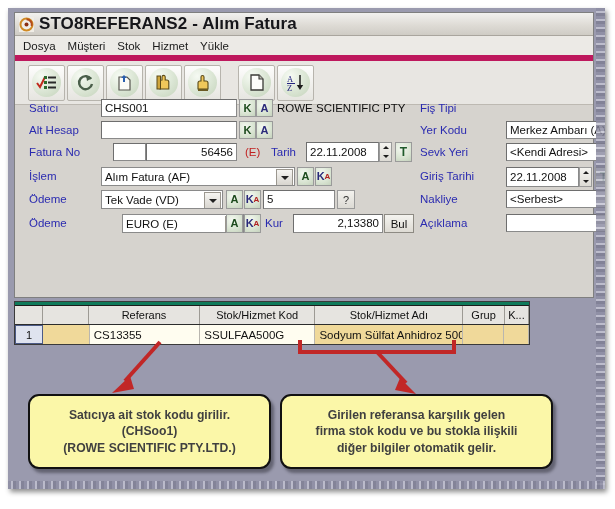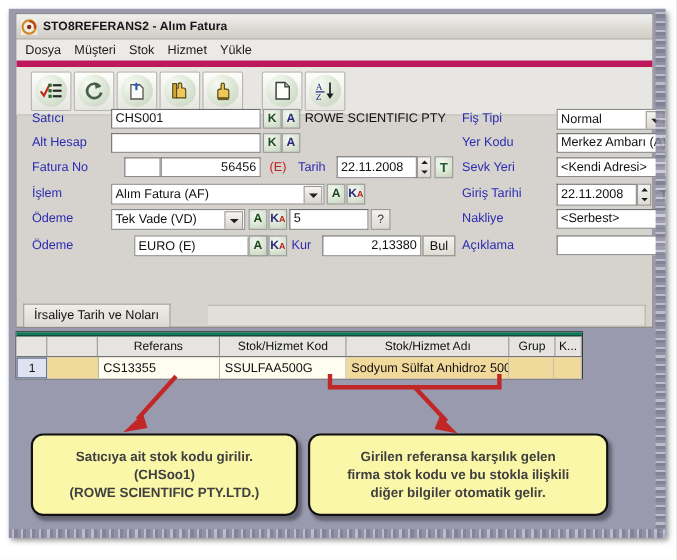--- a/index.html
+++ b/index.html
@@ -25,21 +25,21 @@
     background:repeating-linear-gradient(90deg,#8e8ea4 0 3px,#c3c3d2 3px 5px,#7e7e93 5px 8px);
     opacity:.8;}
 
   
   #win{position:absolute;left:6px;top:4px;width:580px;height:286px;
     background:#d6d3ce;border:1px solid #7f7f7f;box-sizing:border-box;}
 
   .titlebar{height:22px;background:linear-gradient(#f2f1ef,#dedbd5 55%,#cfccc5);
     border-bottom:1px solid #a9a59e;display:flex;align-items:center;padding:0 4px;}
   .tb-icon{width:15px;height:15px;margin-right:5px;flex:0 0 auto;}
-  .title-text{font-size:11px;font-weight:bold;color:#16161a;letter-spacing:.1px;
+  .title-text{font-size:17px;font-weight:bold;color:#16161a;letter-spacing:.1px;
     white-space:nowrap;overflow:hidden;}
 
   .menubar{height:19px;background:#eceae6;border-bottom:6px solid #be185d;
     display:flex;align-items:center;padding-left:8px;gap:12px;}
   .menu-item{font-size:11.5px;color:#1a1a1a;white-space:nowrap;}
 
   .toolbar{height:43px;background:#e8e6e2;border-bottom:1px solid #bdb9b2;
     display:flex;align-items:center;padding-left:13px;gap:2px;}
   .tbtn{width:35px;height:34px;border:1px solid #b7b4ad;border-radius:2px;
     background:linear-gradient(#fdfdfc,#e6e5e0);display:flex;align-items:center;justify-content:center;}
@@ -273,26 +273,20 @@
             <i class="cb-tri"></i>
           </span>
       </div>
       <div class="sbtn" style="left:211px;top:117px;height:19px;">A</div>
       <div class="sbtn ka" style="left:229px;top:117px;height:19px;">K<i>A</i></div>
       <span class="lbl" style="left:250px;top:120px;">Kur</span>
       <div class="fld r" style="left:278px;top:117px;width:90px;height:19px;">2,13380</div>
       <div class="pushbtn" style="left:369px;top:117px;width:30px;">Bul</div>
 
       <span class="lbl" style="left:405px;top:5px;">Fiş Tipi</span>
-      <div class="combo" style="left:491px;top:2px;width:100px;">
-        <span>Normal</span>
-        <span class="arrow">
-            <i class="cb-tri"></i>
-          </span>
-      </div>
 
       <span class="lbl" style="left:405px;top:27px;">Yer Kodu</span>
       <div class="fld" style="left:491px;top:24px;width:100px;">Merkez Ambarı (A)</div>
 
       <span class="lbl" style="left:405px;top:49px;">Sevk Yeri</span>
       <div class="fld" style="left:491px;top:46px;width:117px;">&lt;Kendi Adresi&gt;</div>
 
       <span class="lbl" style="left:405px;top:73px;">Giriş Tarihi</span>
       <div class="fld" style="left:491px;top:70px;width:73px;height:20px;line-height:17px;">22.11.2008</div>
       <div class="spin" style="left:564px;top:70px;height:20px;">
@@ -301,24 +295,20 @@
         </div>
       <div class="tbtn-sm" style="left:580px;top:70px;height:20px;">T</div>
 
       <span class="lbl" style="left:405px;top:96px;">Nakliye</span>
       <div class="fld" style="left:491px;top:93px;width:100px;">&lt;Serbest&gt;</div>
 
       <span class="lbl" style="left:405px;top:120px;">Açıklama</span>
       <div class="fld" style="left:491px;top:117px;width:100px;"></div>
     </div>
 
-    <div class="tabstrip">
-      <div class="tabrest"></div>
-      <div class="tab">İrsaliye Tarih ve Noları</div>
-    </div>
   </div>
 
   <div id="grid">
     <div class="gridtop"></div>
     <div class="ghead">
       <div class="gh" style="width:30px;"></div>
       <div class="gh" style="width:50px;"></div>
       <div class="gh" style="width:120px;">Referans</div>
       <div class="gh" style="width:125px;">Stok/Hizmet Kod</div>
       <div class="gh" style="width:160px;">Stok/Hizmet Adı</div>

